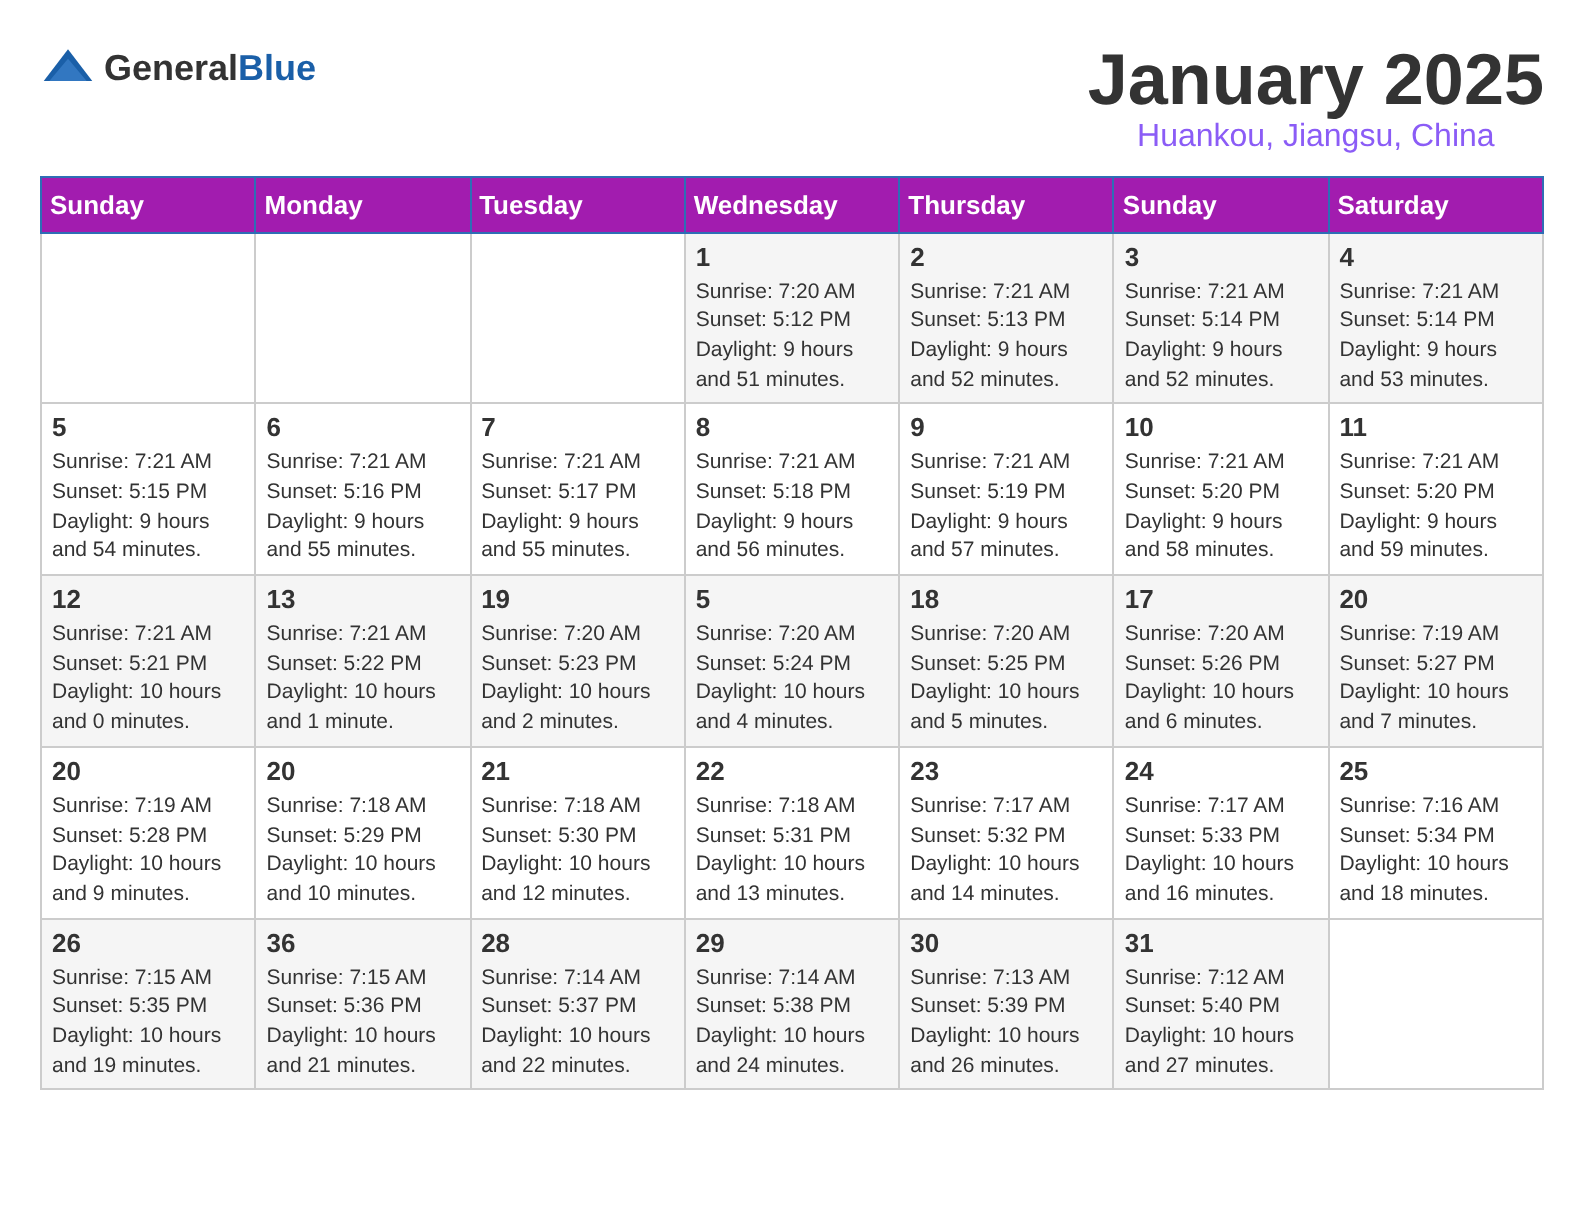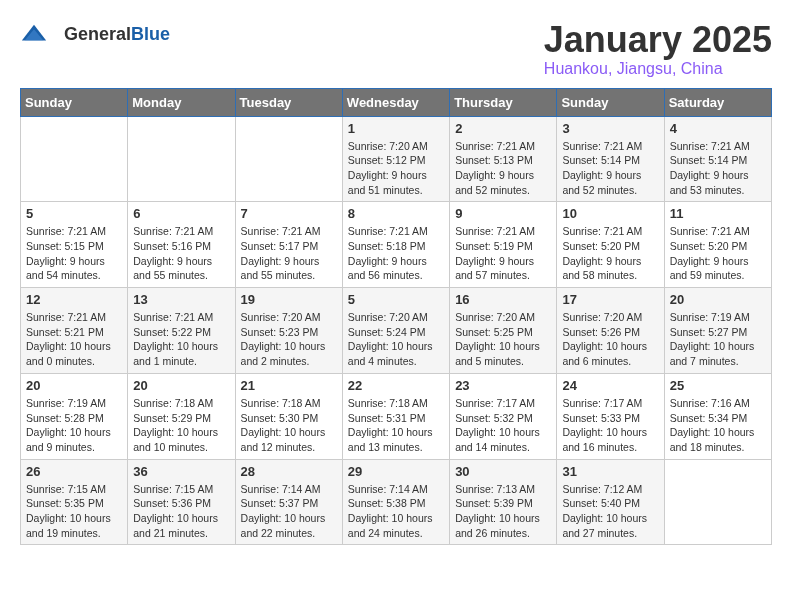--- a/index.html
+++ b/index.html
@@ -12,56 +12,56 @@
     }
     .header {
       display: flex;
       align-items: flex-start;
       justify-content: space-between;
       margin-bottom: 10px;
     }
     .logo {
       display: flex;
       align-items: center;
-      gap: 16px;
+      gap: 4px;
     }
     .logo-text-general {
       font-size: 18px;
       font-weight: bold;
       color: #333;
     }
     .logo-text-blue {
       font-size: 18px;
       font-weight: bold;
       color: #1a5fa8;
     }
     .logo-icon {
       width: 28px;
       height: 28px;
     }
     .title-block {
-      text-align: left;
+      text-align: center;
     }
     .calendar-title {
       font-size: 36px;
       font-weight: bold;
       color: #333;
       line-height: 1.1;
     }
     .calendar-subtitle {
       font-size: 16px;
       color: #8b5cf6;
     }
     table {
       width: 100%;
       border-collapse: collapse;
       table-layout: fixed;
     }
     thead th {
-      background-color: #737373;
+      background-color: #a21caf;
       color: #fff;
       font-size: 13px;
       font-weight: bold;
       padding: 6px 4px;
       text-align: left;
       border: 1px solid #2e6eb5;
     }
     tbody td {
       border: 1px solid #ccc;
       vertical-align: top;
@@ -212,21 +212,21 @@
           Sunrise: 7:20 AM<br>Sunset: 5:23 PM<br>Daylight: 10 hours and 2 minutes.
         </div>
         </td>
         <td>
           <div class="day-number">5</div>
         <div class="day-info">
           Sunrise: 7:20 AM<br>Sunset: 5:24 PM<br>Daylight: 10 hours and 4 minutes.
         </div>
         </td>
         <td>
-          <div class="day-number">16</div>
+          <div class="day-number">18</div>
         <div class="day-info">
           Sunrise: 7:20 AM<br>Sunset: 5:25 PM<br>Daylight: 10 hours and 5 minutes.
         </div>
         </td>
         <td>
           <div class="day-number">17</div>
         <div class="day-info">
           Sunrise: 7:20 AM<br>Sunset: 5:26 PM<br>Daylight: 10 hours and 6 minutes.
         </div>
         </td>

